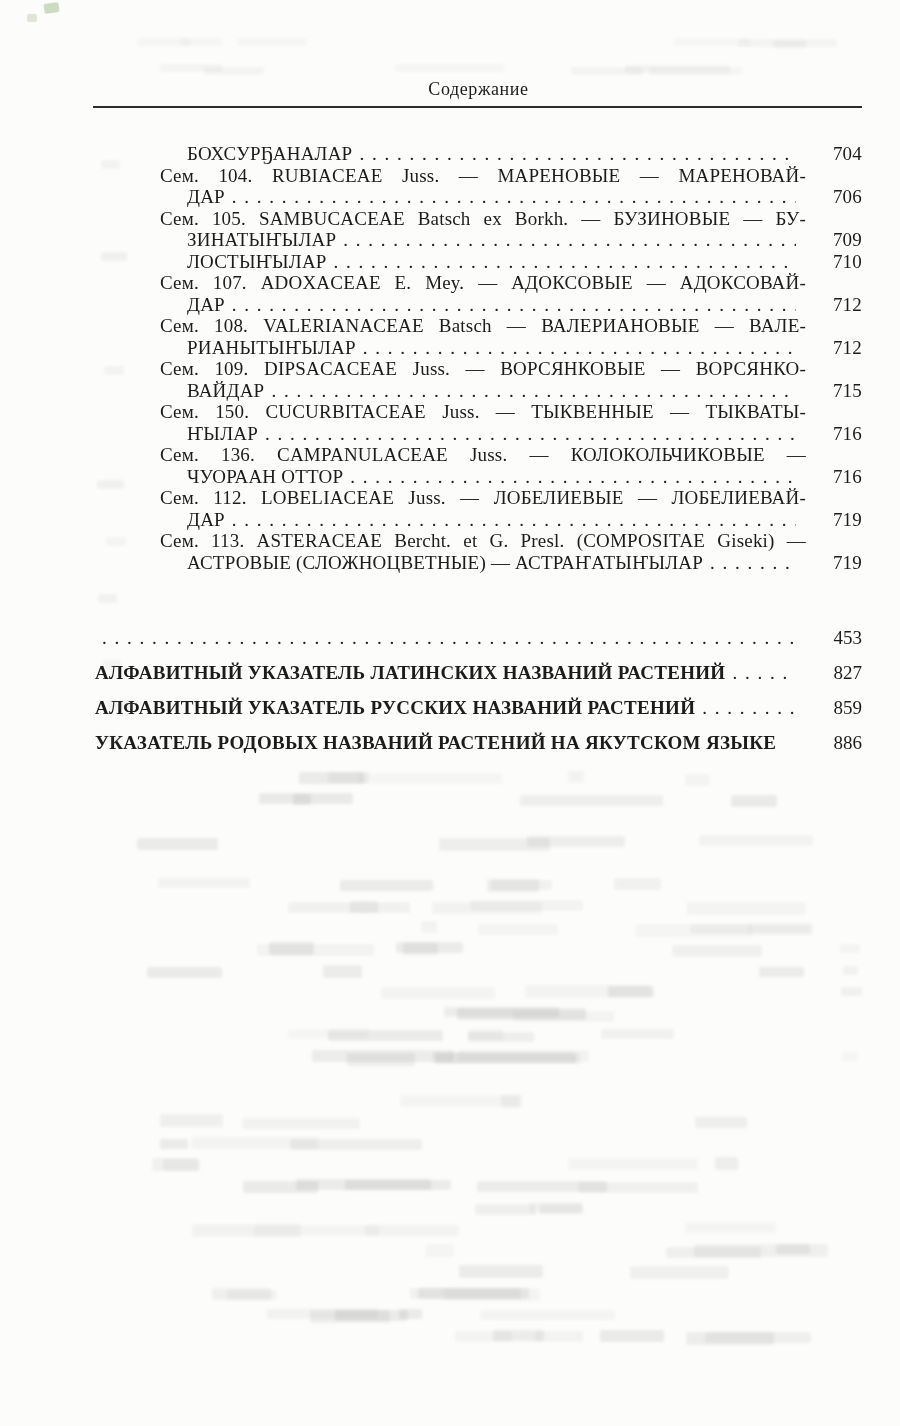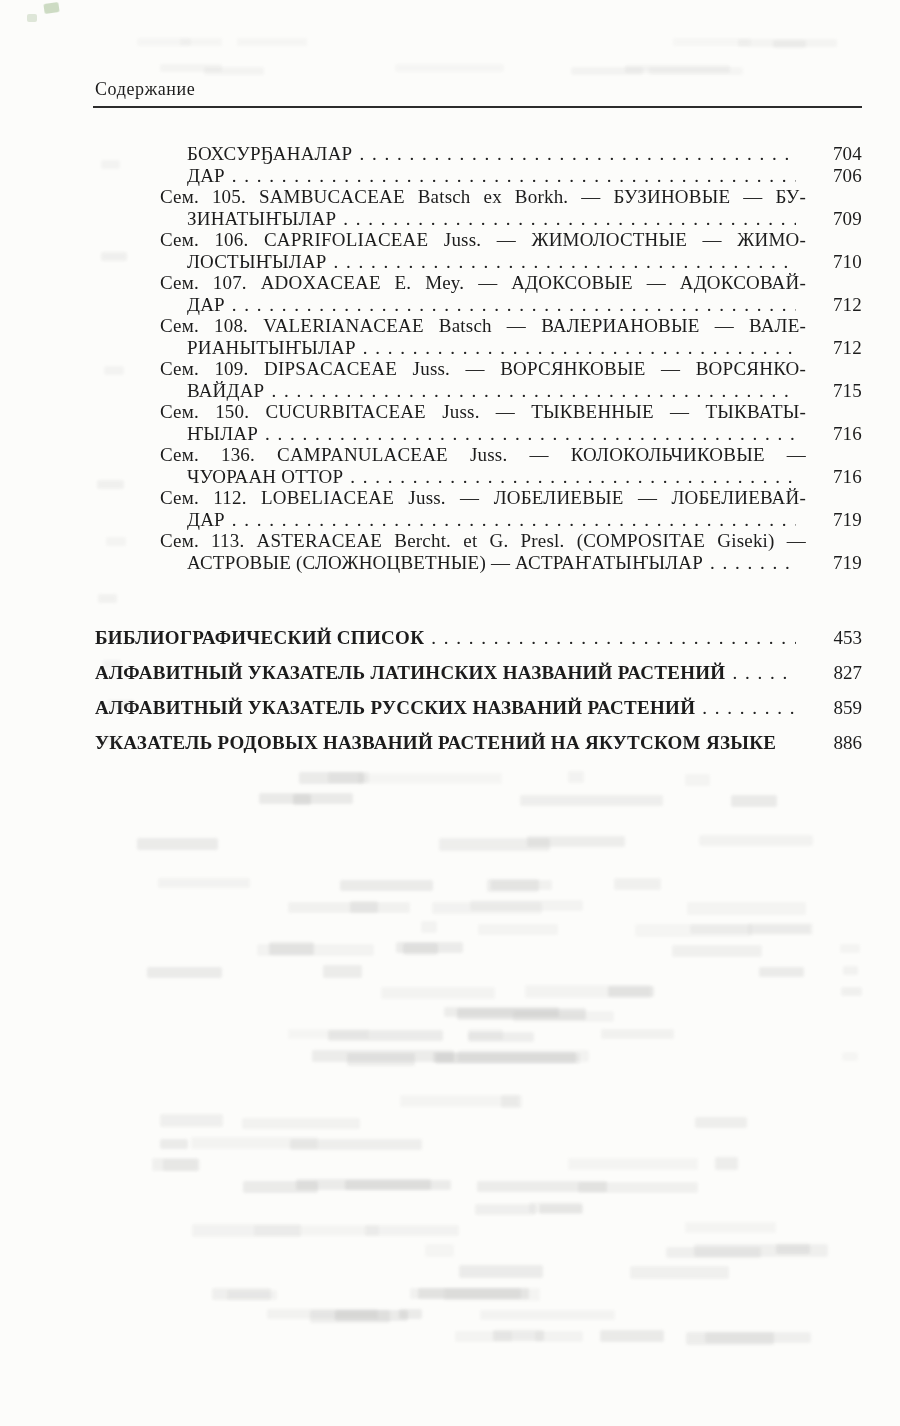--- a/index.html
+++ b/index.html
@@ -10,21 +10,21 @@
     margin:0 auto;
     background:#fcfcfa;
     color:#1c1c1c;
     font-family:"Liberation Serif","DejaVu Serif",serif;
     overflow:hidden;
   }
 
   
   .running-head {
     position:absolute; top:78px; left:95px; width:767px;
-    font-size:18px; letter-spacing:0.6px;
+    text-align:center; font-size:18px; letter-spacing:0.6px;
     line-height:22px;
   }
   .head-rule {
     position:absolute; top:106px; left:93px; width:769px; height:2px;
     background:#2c2c2c;
   }
 
   
   .toc {
     position:absolute; top:143px; left:95px; width:767px;
@@ -85,20 +85,24 @@
       <div class="cell l2row">
         <span class="l2txt">БОХСУРҔАНАЛАР</span>
         <span class="dots">. . . . . . . . . . . . . . . . . . . . . . . . . . . . . . . . . . . . . . . . . . . . . . . . . . . . . . . . . . . . . . . . . . . . . . </span>
       </div>
       <div class="ncol pnum">704</div>
     </div>
   </div>
 
   <div class="entry">
     <div class="row">
+      <div class="cell l1">Сем. 104. RUBIACEAE Juss. — МАРЕНОВЫЕ — МАРЕНОВАЙ-</div>
+      <div class="ncol"></div>
+    </div>
+    <div class="row">
       <div class="cell l2row">
         <span class="l2txt">ДАР</span>
         <span class="dots">. . . . . . . . . . . . . . . . . . . . . . . . . . . . . . . . . . . . . . . . . . . . . . . . . . . . . . . . . . . . . . . . . . . . . . </span>
       </div>
       <div class="ncol pnum">706</div>
     </div>
   </div>
 
   <div class="entry">
     <div class="row">
@@ -108,24 +112,20 @@
     <div class="row">
       <div class="cell l2row">
         <span class="l2txt">ЗИНАТЫҤЫЛАР</span>
         <span class="dots">. . . . . . . . . . . . . . . . . . . . . . . . . . . . . . . . . . . . . . . . . . . . . . . . . . . . . . . . . . . . . . . . . . . . . . </span>
       </div>
       <div class="ncol pnum">709</div>
     </div>
   </div>
 
   <div class="entry">
-    <div class="row">
-      <div class="cell l1">Сем. 106. CAPRIFOLIACEAE Juss. — ЖИМОЛОСТНЫЕ — ЖИМО-</div>
-      <div class="ncol"></div>
-    </div>
     <div class="row">
       <div class="cell l2row">
         <span class="l2txt">ЛОСТЫҤЫЛАР</span>
         <span class="dots">. . . . . . . . . . . . . . . . . . . . . . . . . . . . . . . . . . . . . . . . . . . . . . . . . . . . . . . . . . . . . . . . . . . . . . </span>
       </div>
       <div class="ncol pnum">710</div>
     </div>
   </div>
 
   <div class="entry">
@@ -222,21 +222,20 @@
         <span class="l2txt">АСТРОВЫЕ (СЛОЖНОЦВЕТНЫЕ) — АСТРАҤАТЫҤЫЛАР</span>
         <span class="dots">. . . . . . . . . . . . . . . . . . . . . . . . . . . . . . . . . . . . . . . . . . . . . . . . . . . . . . . . . . . . . . . . . . . . . . </span>
       </div>
       <div class="ncol pnum">719</div>
     </div>
   </div>
 </div>
   <div class="back" id="back">
   <div class="bm-row">
     <div class="cell l2row" style="padding-left:0">
-      <span class="l2txt bm-label">БИБЛИОГРАФИЧЕСКИЙ СПИСОК</span>
       <span class="dots">. . . . . . . . . . . . . . . . . . . . . . . . . . . . . . . . . . . . . . . . . . . . . . . . . . . . . . . . . . . . . . . . . . . . . . </span>
     </div>
     <div class="ncol pnum">453</div>
   </div>
 
   <div class="bm-row">
     <div class="cell l2row" style="padding-left:0">
       <span class="l2txt bm-label">АЛФАВИТНЫЙ УКАЗАТЕЛЬ ЛАТИНСКИХ НАЗВАНИЙ РАСТЕНИЙ</span>
       <span class="dots">. . . . . . . . . . . . . . . . . . . . . . . . . . . . . . . . . . . . . . . . . . . . . . . . . . . . . . . . . . . . . . . . . . . . . . </span>
     </div>

